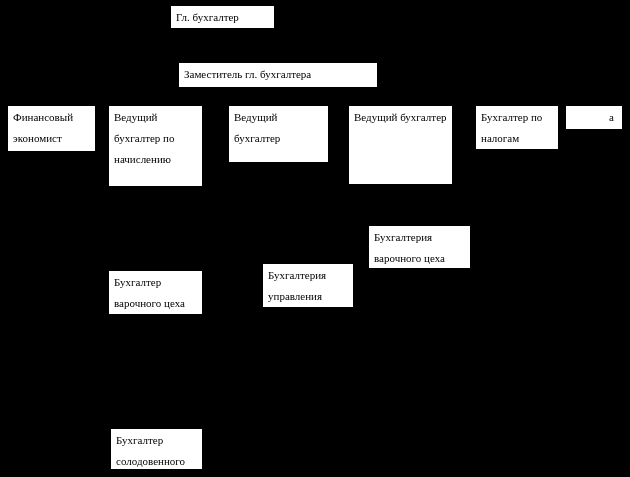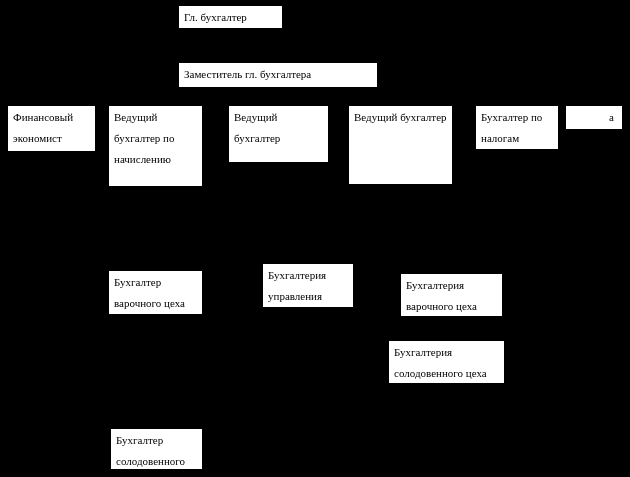--- a/index.html
+++ b/index.html
@@ -32,21 +32,21 @@
     .node.align-right {
       text-align: right;
       padding-right: 8px;
     }
   </style>
 </head>
 <body>
 
 <div id="canvas">
 
-  <div class="node" style="left:178px; top:5px; width:105px; height:24px;">Гл. бухгалтер</div>
+  <div class="node" style="left:170px; top:5px; width:105px; height:24px;">Гл. бухгалтер</div>
 
   <div class="node" style="left:178px; top:62px; width:200px; height:26px;">Заместитель гл. бухгалтера</div>
 
   <div class="node" style="left:108px; top:105px; width:95px; height:82px;">Ведущий бухгалтер по начислению</div>
 
   <div class="node" style="left:7px; top:105px; width:89px; height:47px;">Финансовый экономист</div>
 
   <div class="node" style="left:228px; top:105px; width:101px; height:58px;">Ведущий бухгалтер</div>
 
   <div class="node" style="left:348px; top:105px; width:105px; height:80px;">Ведущий бухгалтер</div>
@@ -56,18 +56,17 @@
   <div class="node align-right" style="left:565px; top:105px; width:58px; height:25px;">а</div>
 
 
   <div class="node" style="left:108px; top:270px; width:95px; height:45px;">Бухгалтер варочного цеха</div>
 
 
   <div class="node" style="left:110px; top:428px; width:93px; height:42px;">Бухгалтер солодовенного</div>
 
   <div class="node" style="left:238px; top:263px; width:92px; height:45px;margin-left:24px;">Бухгалтерия управления</div>
 
-  <div class="node" style="left:400px; top:225px; width:103px; height:44px;margin-top:48px;">Бухгалтерия варочного цеха</div>
+  <div class="node" style="left:368px; top:225px; width:103px; height:44px;">Бухгалтерия варочного цеха</div>
 
 
-  <div class="node" style="left:388px; top:340px; width:117px; height:44px;">Бухгалтерия солодовенного цеха</div>
 
 </div>
 
 </body></html>

